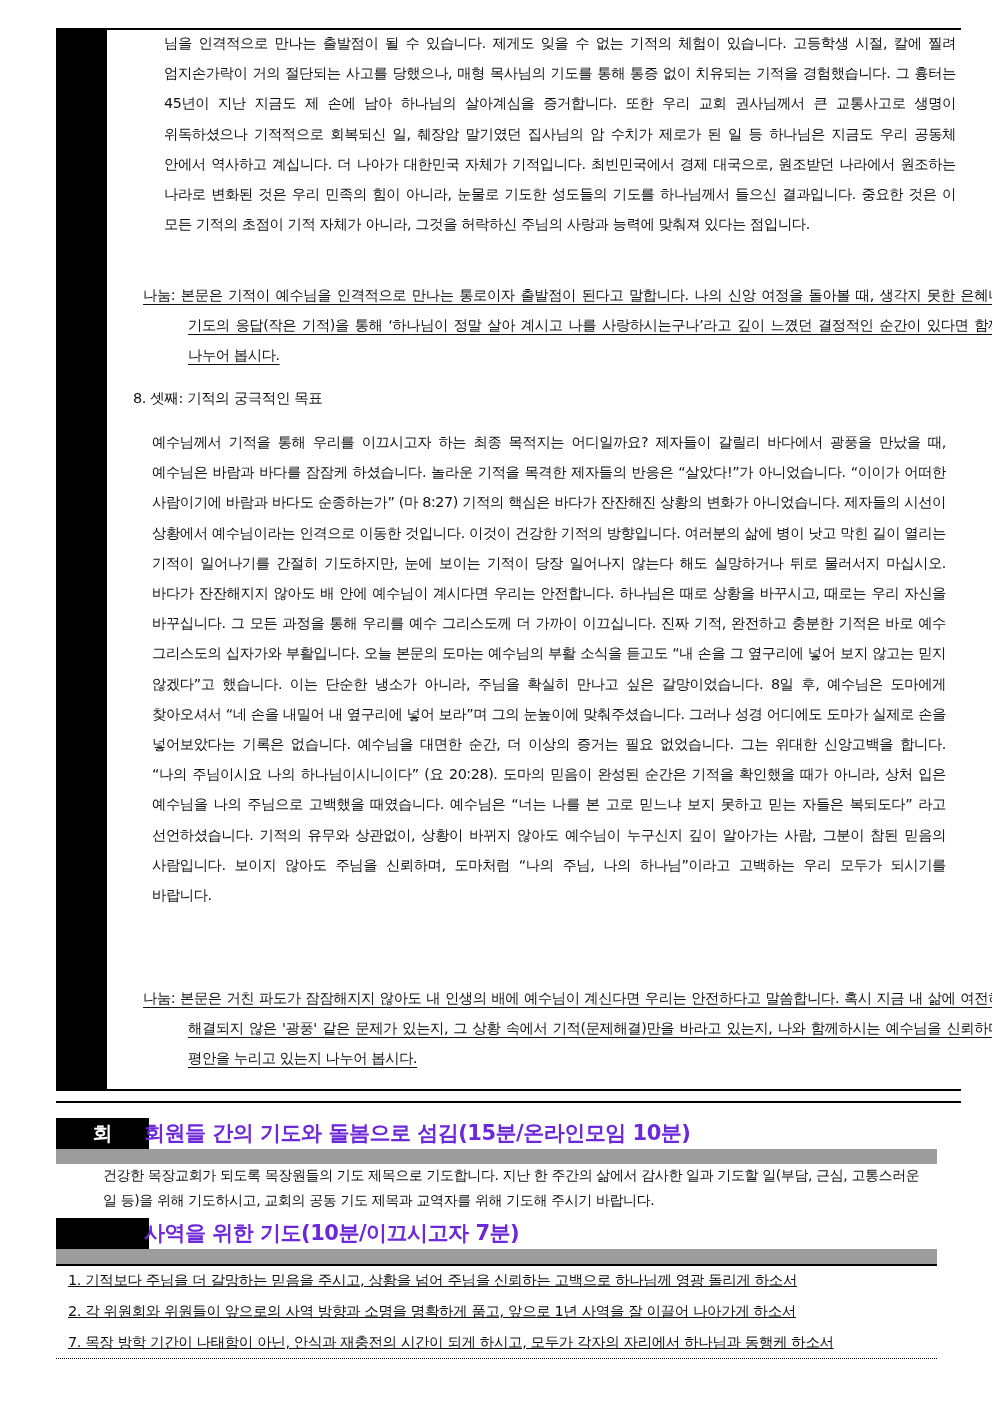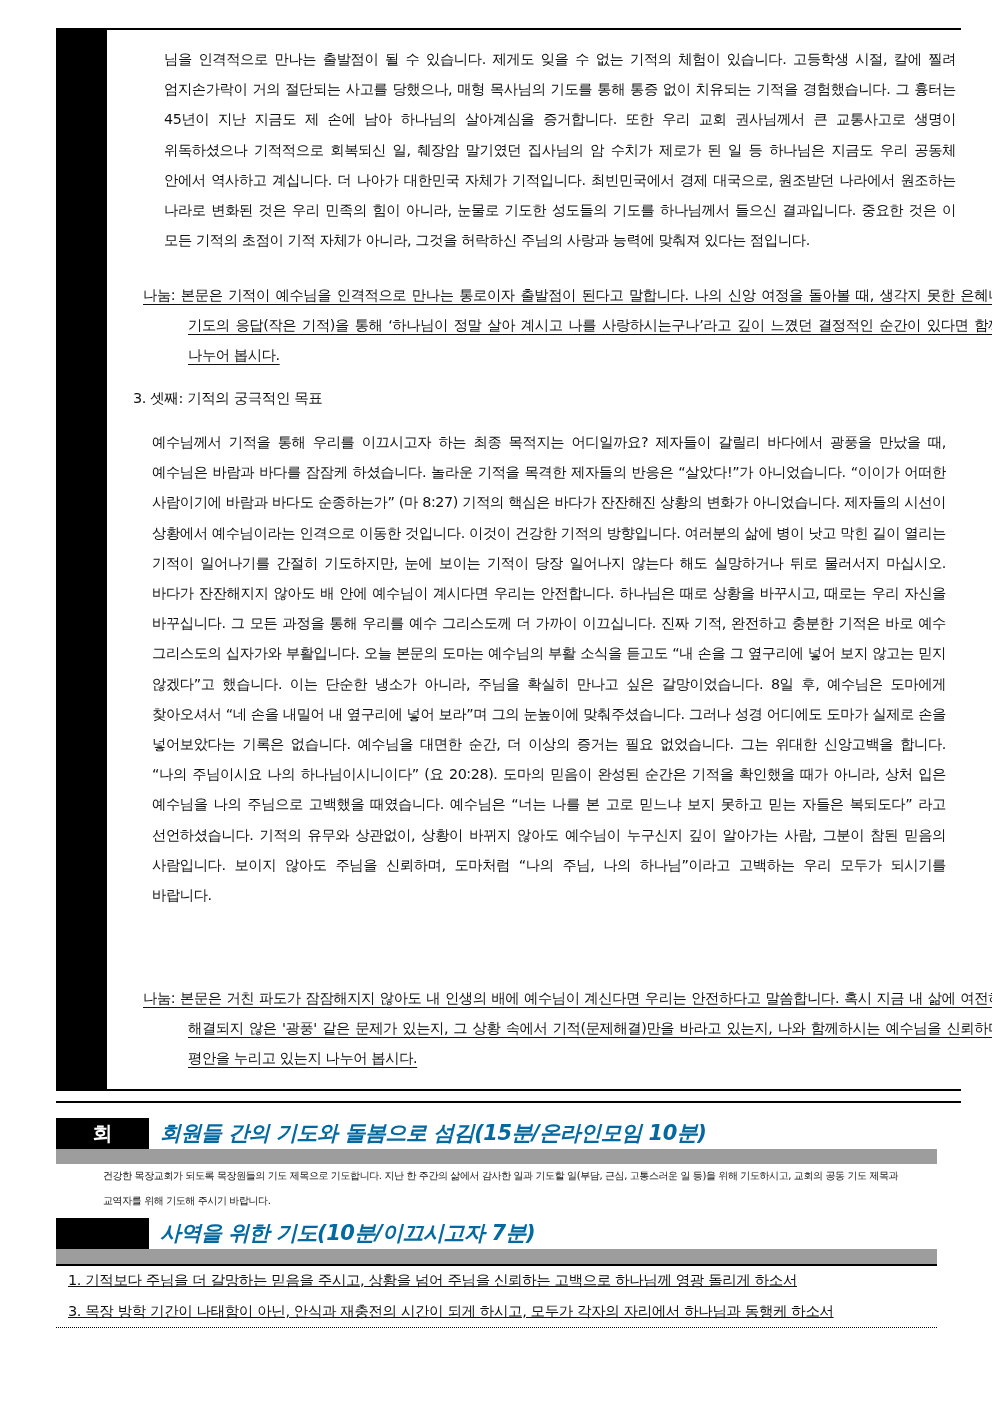--- a/index.html
+++ b/index.html
@@ -7,57 +7,57 @@
            font-family: "DejaVu Sans", "Liberation Sans", sans-serif; color: #111; }
 
     .top-rule { position: absolute; left: 56px; top: 28px; width: 905px; height: 2px; background: #000; }
     .left-bar { position: absolute; left: 56px; top: 28px; width: 51px; height: 1063px; background: #000; }
     .box-bottom-rule { position: absolute; left: 56px; top: 1089px; width: 905px; height: 2px; background: #000; }
     .sep-rule { position: absolute; left: 56px; top: 1101px; width: 905px; height: 2px; background: #000; }
 
     .content { position: absolute; left: 107px; top: 28px; width: 854px; }
     .para { position: absolute; font-size: 14.3px; line-height: 30.2px; letter-spacing: -0.4px;
             text-align: justify; word-break: keep-all; }
-    .para1 { left: 57px; top: 16px; width: 792px; }
+    .para1 { left: 57px; top: 0px; width: 792px; }
     .share1 { left: 36px; top: 252px; width: 814px; }
     .heading3 { left: 26px; top: 358px; font-size: 14.5px; line-height: 24px; }
     .para3 { left: 45px; top: 399px; width: 794px; }
     .share2 { left: 36px; top: 955px; width: 814px; }
 
     .share { text-decoration: underline; text-underline-offset: 4px; padding-left: 45px; text-indent: -45px; }
 
     
     .sec-head { position: absolute; left: 56px; width: 881px; }
     .sec-head .black-tab { position: absolute; left: 0; top: 0; width: 93px; height: 31px; background: #000;
                            color: #fff; font-weight: bold; font-size: 20px; text-align: center; line-height: 31px; }
-    .sec-head .title { position: absolute; left: 104px; top: 0; font-size: 21px; font-weight: bold; line-height: 31px;
-                       letter-spacing: -0.5px; color: #0369a1; white-space: nowrap; font-style: italic; }
+    .sec-head .title { position: absolute; left: 88px; top: 0; font-size: 21px; font-weight: bold; line-height: 31px;
+                       letter-spacing: -0.5px; color: #6d28d9; white-space: nowrap; }
     .sec-head .gray-band { position: absolute; left: 0; top: 31px; width: 881px; height: 15px; background: #9d9d9d; }
     .sec1 { top: 1118px; }
     .sec2 { top: 1218px; }
     .sec2 .gray-band { border-bottom: 2px solid #000; height: 15px; }
 
-    .body4 { position: absolute; left: 103px; top: 1163px; width: 830px; font-size: 10px; line-height: 25px;
+    .body4 { position: absolute; left: 103px; top: 1163px; width: 830px; font-size: 14px; line-height: 25px;
              letter-spacing: -0.4px; word-break: keep-all; }
 
     .prayer-list { position: absolute; left: 56px; top: 1265px; width: 881px; margin: 0; padding: 0; list-style: none; text-decoration: underline; }
     .prayer-list li { font-size: 14.5px; line-height: 31px; height: 31px; padding-left: 12px; letter-spacing: -0.4px;
                       white-space: nowrap; }
     .prayer-list li.last { border-bottom: 1px dotted #000; }
   </style>
 </head>
 <body>
 
 <div class="top-rule"></div>
 <div class="left-bar"></div>
 
 <div class="content">
   <div class="para para1">님을 인격적으로 만나는 출발점이 될 수 있습니다. 제게도 잊을 수 없는 기적의 체험이 있습니다. 고등학생 시절, 칼에 찔려 엄지손가락이 거의 절단되는 사고를 당했으나, 매형 목사님의 기도를 통해 통증 없이 치유되는 기적을 경험했습니다. 그 흉터는 45년이 지난 지금도 제 손에 남아 하나님의 살아계심을 증거합니다. 또한 우리 교회 권사님께서 큰 교통사고로 생명이 위독하셨으나 기적적으로 회복되신 일, 췌장암 말기였던 집사님의 암 수치가 제로가 된 일 등 하나님은 지금도 우리 공동체 안에서 역사하고 계십니다. 더 나아가 대한민국 자체가 기적입니다. 최빈민국에서 경제 대국으로, 원조받던 나라에서 원조하는 나라로 변화된 것은 우리 민족의 힘이 아니라, 눈물로 기도한 성도들의 기도를 하나님께서 들으신 결과입니다. 중요한 것은 이 모든 기적의 초점이 기적 자체가 아니라, 그것을 허락하신 주님의 사랑과 능력에 맞춰져 있다는 점입니다.</div>
   <div class="para share1 share">나눔: 본문은 기적이 예수님을 인격적으로 만나는 통로이자 출발점이 된다고 말합니다. 나의 신앙 여정을 돌아볼 때, 생각지 못한 은혜나 기도의 응답(작은 기적)을 통해 ‘하나님이 정말 살아 계시고 나를 사랑하시는구나’라고 깊이 느꼈던 결정적인 순간이 있다면 함께 나누어 봅시다.</div>
-  <div class="para heading3">3. 셋째: 기적의 궁극적인 목표</div>
+  <div class="para heading3">8. 셋째: 기적의 궁극적인 목표</div>
   <div class="para para3">예수님께서 기적을 통해 우리를 이끄시고자 하는 최종 목적지는 어디일까요? 제자들이 갈릴리 바다에서 광풍을 만났을 때, 예수님은 바람과 바다를 잠잠케 하셨습니다. 놀라운 기적을 목격한 제자들의 반응은 “살았다!”가 아니었습니다. “이이가 어떠한 사람이기에 바람과 바다도 순종하는가” (마 8:27) 기적의 핵심은 바다가 잔잔해진 상황의 변화가 아니었습니다. 제자들의 시선이 상황에서 예수님이라는 인격으로 이동한 것입니다. 이것이 건강한 기적의 방향입니다. 여러분의 삶에 병이 낫고 막힌 길이 열리는 기적이 일어나기를 간절히 기도하지만, 눈에 보이는 기적이 당장 일어나지 않는다 해도 실망하거나 뒤로 물러서지 마십시오. 바다가 잔잔해지지 않아도 배 안에 예수님이 계시다면 우리는 안전합니다. 하나님은 때로 상황을 바꾸시고, 때로는 우리 자신을 바꾸십니다. 그 모든 과정을 통해 우리를 예수 그리스도께 더 가까이 이끄십니다. 진짜 기적, 완전하고 충분한 기적은 바로 예수 그리스도의 십자가와 부활입니다. 오늘 본문의 도마는 예수님의 부활 소식을 듣고도 “내 손을 그 옆구리에 넣어 보지 않고는 믿지 않겠다”고 했습니다. 이는 단순한 냉소가 아니라, 주님을 확실히 만나고 싶은 갈망이었습니다. 8일 후, 예수님은 도마에게 찾아오셔서 “네 손을 내밀어 내 옆구리에 넣어 보라”며 그의 눈높이에 맞춰주셨습니다. 그러나 성경 어디에도 도마가 실제로 손을 넣어보았다는 기록은 없습니다. 예수님을 대면한 순간, 더 이상의 증거는 필요 없었습니다. 그는 위대한 신앙고백을 합니다. “나의 주님이시요 나의 하나님이시니이다” (요 20:28). 도마의 믿음이 완성된 순간은 기적을 확인했을 때가 아니라, 상처 입은 예수님을 나의 주님으로 고백했을 때였습니다. 예수님은 “너는 나를 본 고로 믿느냐 보지 못하고 믿는 자들은 복되도다” 라고 선언하셨습니다. 기적의 유무와 상관없이, 상황이 바뀌지 않아도 예수님이 누구신지 깊이 알아가는 사람, 그분이 참된 믿음의 사람입니다. 보이지 않아도 주님을 신뢰하며, 도마처럼 “나의 주님, 나의 하나님”이라고 고백하는 우리 모두가 되시기를 바랍니다.</div>
   <div class="para share2 share">나눔: 본문은 거친 파도가 잠잠해지지 않아도 내 인생의 배에 예수님이 계신다면 우리는 안전하다고 말씀합니다. 혹시 지금 내 삶에 여전히 해결되지 않은 '광풍' 같은 문제가 있는지, 그 상황 속에서 기적(문제해결)만을 바라고 있는지, 나와 함께하시는 예수님을 신뢰하며 평안을 누리고 있는지 나누어 봅시다.</div>
 </div>
 
 <div class="box-bottom-rule"></div>
 <div class="sep-rule"></div>
 
 <div class="sec-head sec1">
   <div class="black-tab">회</div>
   <div class="title">회원들 간의 기도와 돌봄으로 섬김(15분/온라인모임 10분)</div>
@@ -66,14 +66,15 @@
 <div class="body4">건강한 목장교회가 되도록 목장원들의 기도 제목으로 기도합니다. 지난 한 주간의 삶에서 감사한 일과 기도할 일(부담, 근심, 고통스러운 일 등)을 위해 기도하시고, 교회의 공동 기도 제목과 교역자를 위해 기도해 주시기 바랍니다.</div>
 
 <div class="sec-head sec2">
   <div class="black-tab"></div>
   <div class="title">사역을 위한 기도(10분/이끄시고자 7분)</div>
   <div class="gray-band"></div>
 </div>
 
 <ul class="prayer-list">
   <li>1. 기적보다 주님을 더 갈망하는 믿음을 주시고, 상황을 넘어 주님을 신뢰하는 고백으로 하나님께 영광 돌리게 하소서</li>
-  <li class="last">3. 목장 방학 기간이 나태함이 아닌, 안식과 재충전의 시간이 되게 하시고, 모두가 각자의 자리에서 하나님과 동행케 하소서</li>
+  <li>2. 각 위원회와 위원들이 앞으로의 사역 방향과 소명을 명확하게 품고, 앞으로 1년 사역을 잘 이끌어 나아가게 하소서</li>
+  <li class="last">7. 목장 방학 기간이 나태함이 아닌, 안식과 재충전의 시간이 되게 하시고, 모두가 각자의 자리에서 하나님과 동행케 하소서</li>
 </ul>
 
 </body></html>

